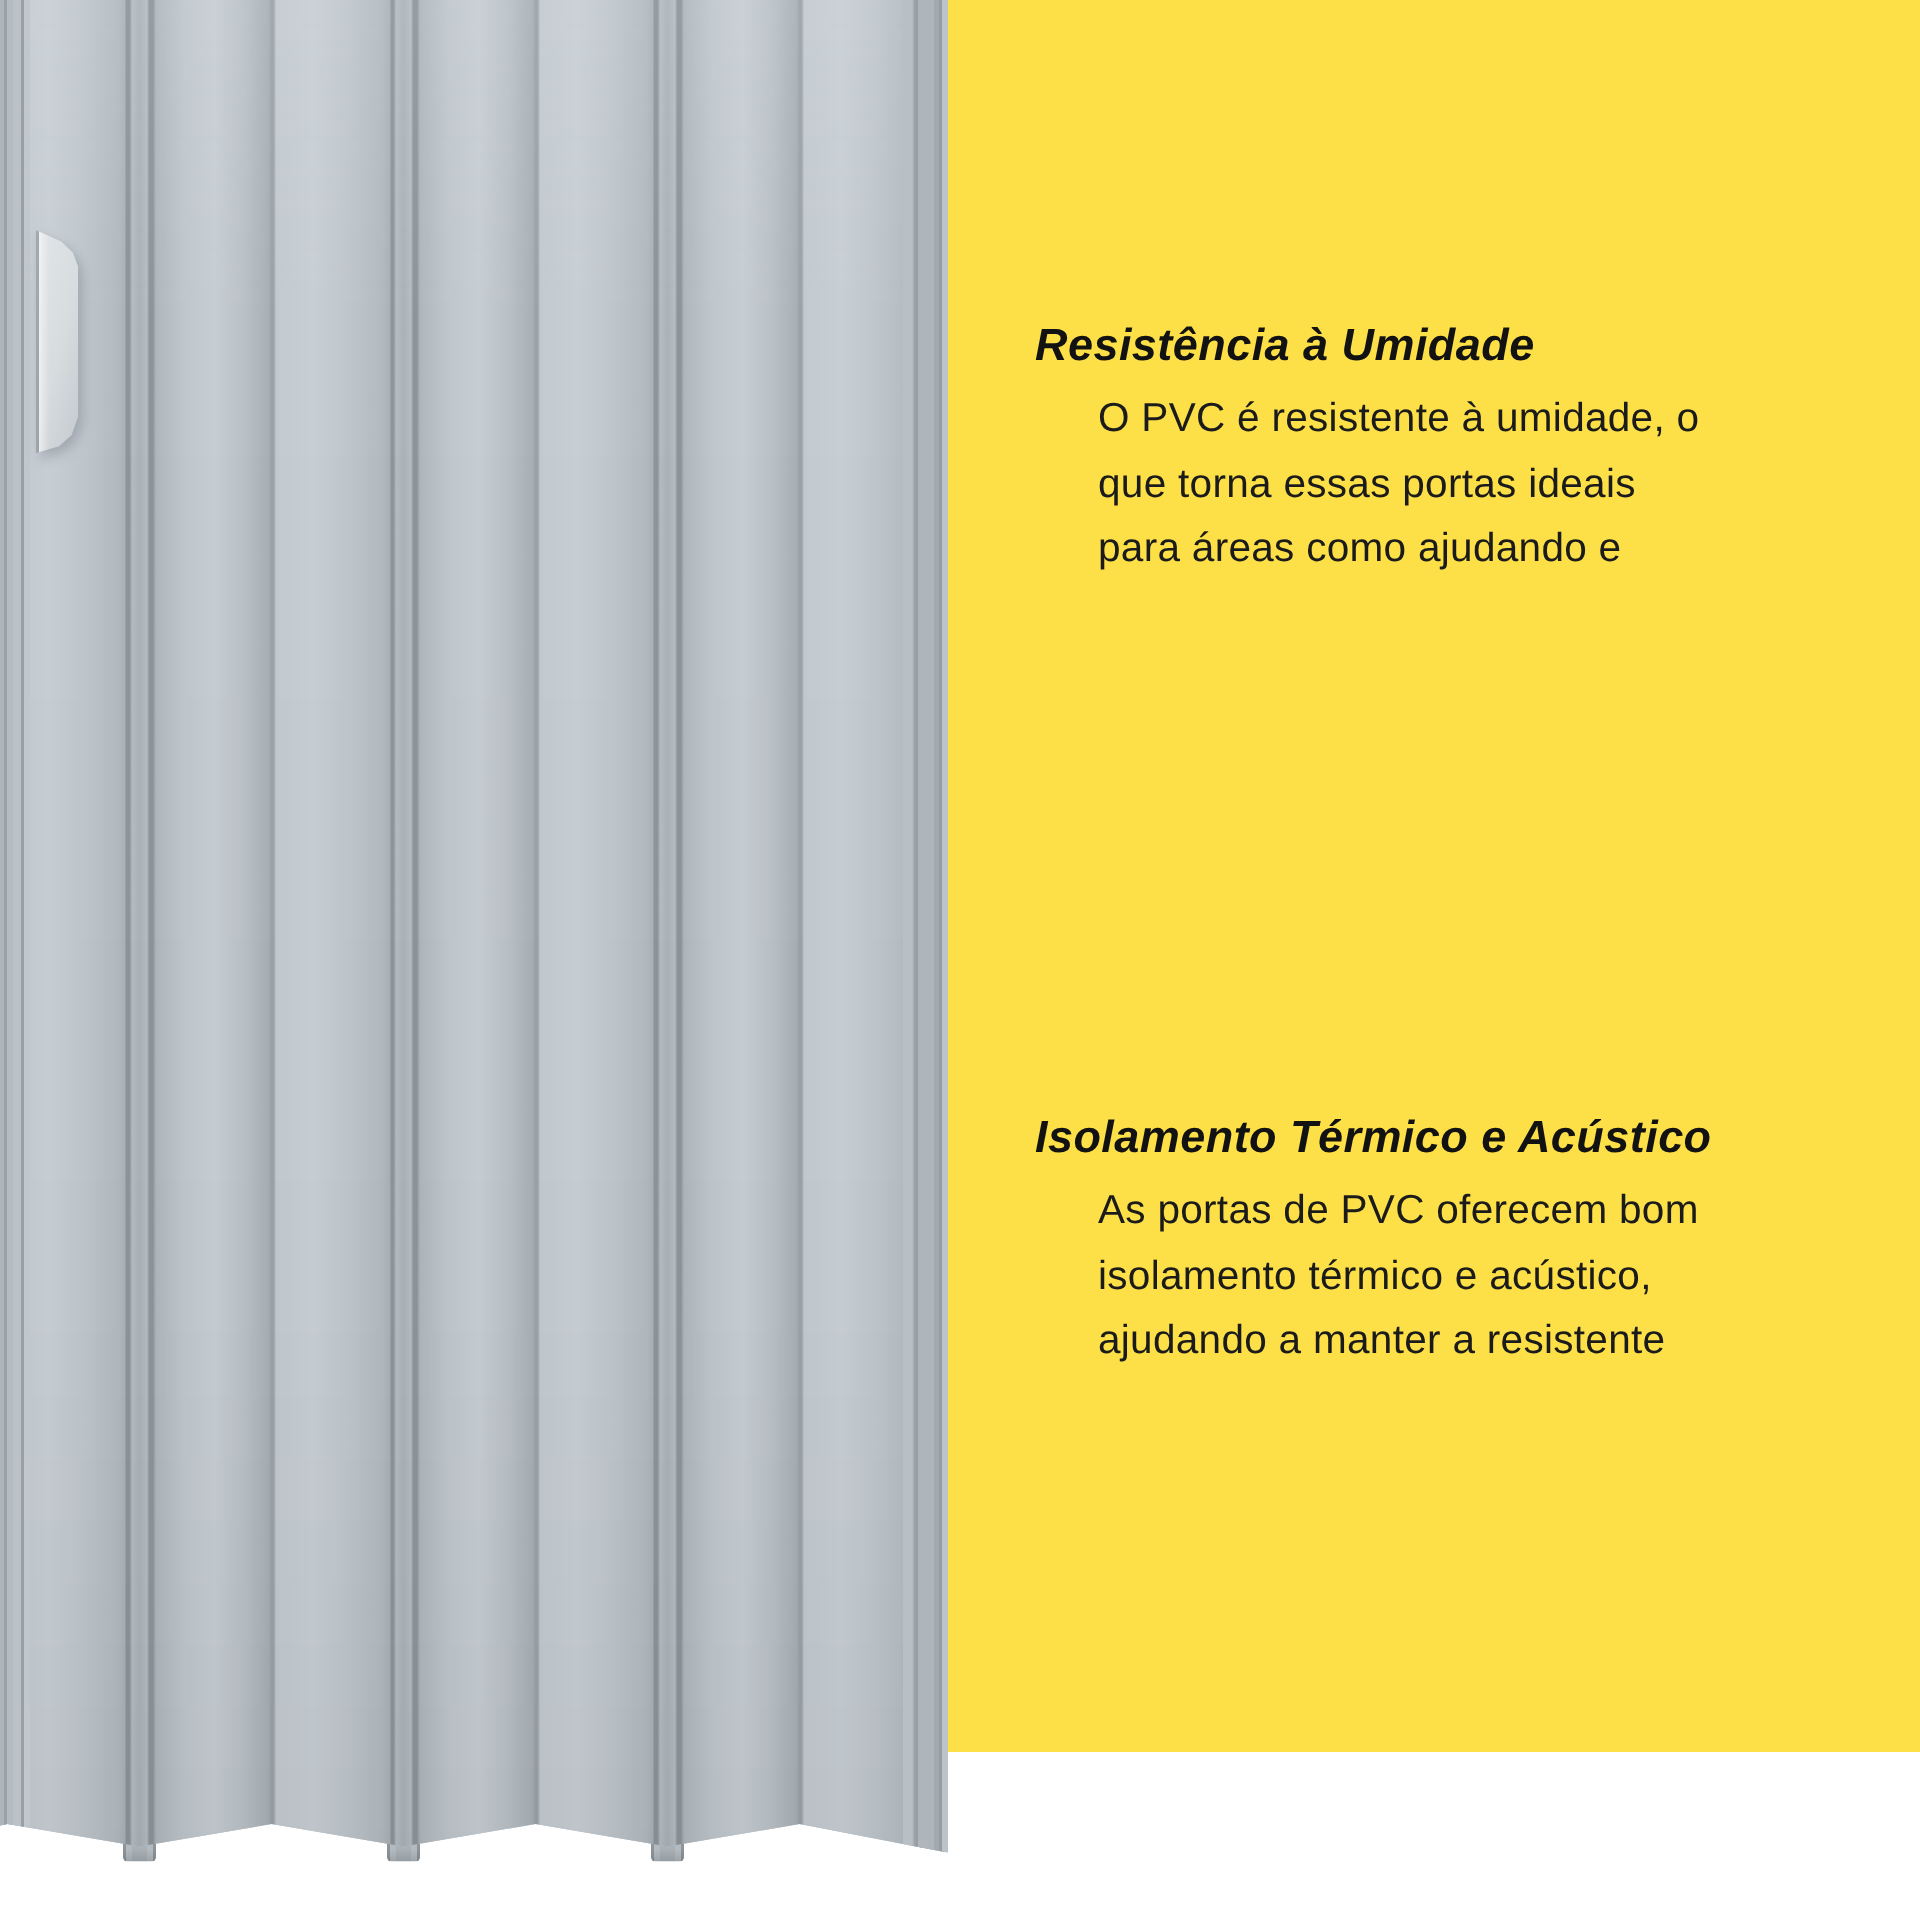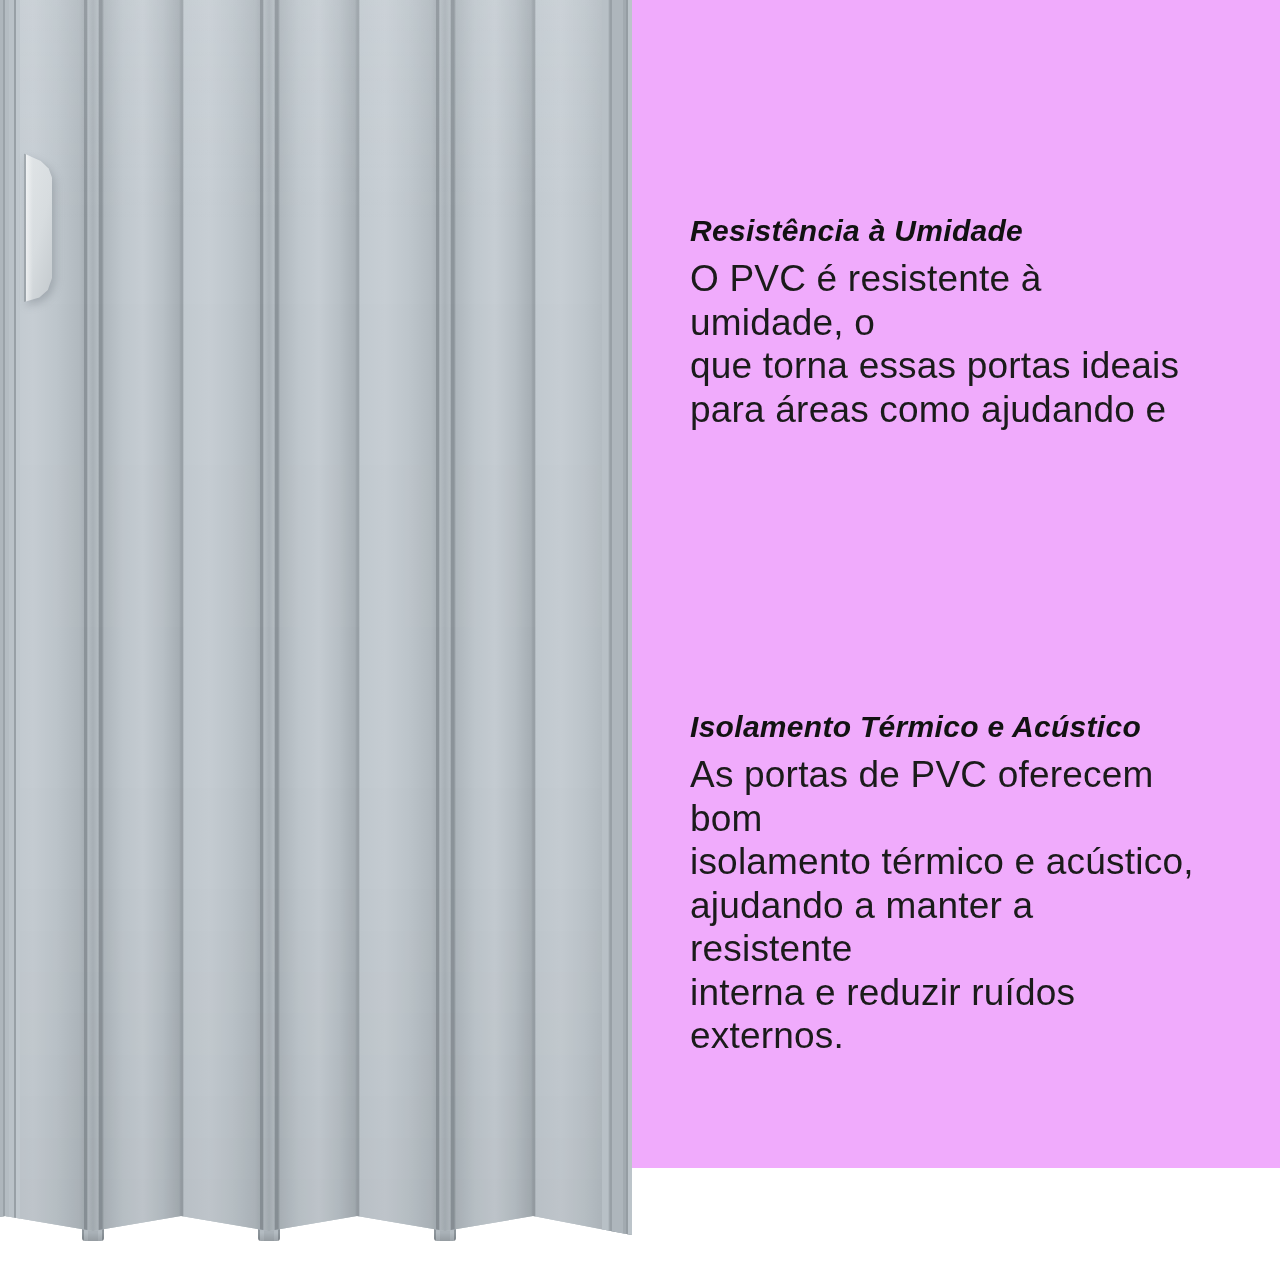--- a/index.html
+++ b/index.html
@@ -3,21 +3,21 @@
 <meta charset="utf-8">
 <style>
   * { box-sizing: border-box; }
   html, body { margin: 0; padding: 0; }
   body {
     width: 1280px; height: 1280px;
     background: #ffffff;
     font-family: "Liberation Sans", sans-serif;
     overflow: hidden;
   }
-  .canvas { position: relative; width: 1280px; height: 1168px; background: #f0abfc; }
+  .canvas { position: relative; width: 1280px; height: 1168px; background: #fde047; }
 
   
   .door {
     position: absolute; left: 0; top: 0;
     width: 632px; height: 1241px;
     z-index: 2;
     clip-path: polygon(
       0 0, 632px 0,
       632px 1235px, 621px 1233px,
       533px 1216px, 445px 1231px,
@@ -99,35 +99,36 @@
         #b3bbc1 16px, #b3bbc1 20px,
         #8d959b 20px, #8d959b 22px);
   }
   .tab-1 { left: 82px; }
   .tab-2 { left: 258px; }
   .tab-3 { left: 434px; }
 
   
   .feature { position: absolute; left: 690px; width: 510px; z-index: 4; }
   .feature-1 { top: 212px; }
-  .feature-2 { top: 708px; }
+  .feature-2 { top: 740px; }
   .feature-title {
     font-style: italic;
     font-weight: 800;
     font-size: 30px;
     line-height: 38px;
     letter-spacing: 0.3px;
     color: #121212;
     margin: 0 0 7px 0;
   }
   .feature-line {
-    font-size: 37px;
+    font-size: 27px;
     line-height: 43.5px;
     letter-spacing: 0.2px;
     color: #1b1b1b;
+    margin-left: 42px;
   }
 </style>
 </head>
 <body>
 
 <div class="canvas">
 
   <div class="hinge-tab tab-1"></div>
   <div class="hinge-tab tab-2"></div>
   <div class="hinge-tab tab-3"></div>
@@ -145,16 +146,15 @@
     <div class="feature-line">O PVC é resistente à umidade, o</div>
     <div class="feature-line">que torna essas portas ideais</div>
     <div class="feature-line">para áreas como ajudando e</div>
   </div>
 
   <div class="feature feature-2">
     <div class="feature-title">Isolamento Térmico e Acústico</div>
     <div class="feature-line">As portas de PVC oferecem bom</div>
     <div class="feature-line">isolamento térmico e acústico,</div>
     <div class="feature-line">ajudando a manter a resistente</div>
-    <div class="feature-line">interna e reduzir ruídos externos.</div>
   </div>
 
 </div>
 
 </body></html>

